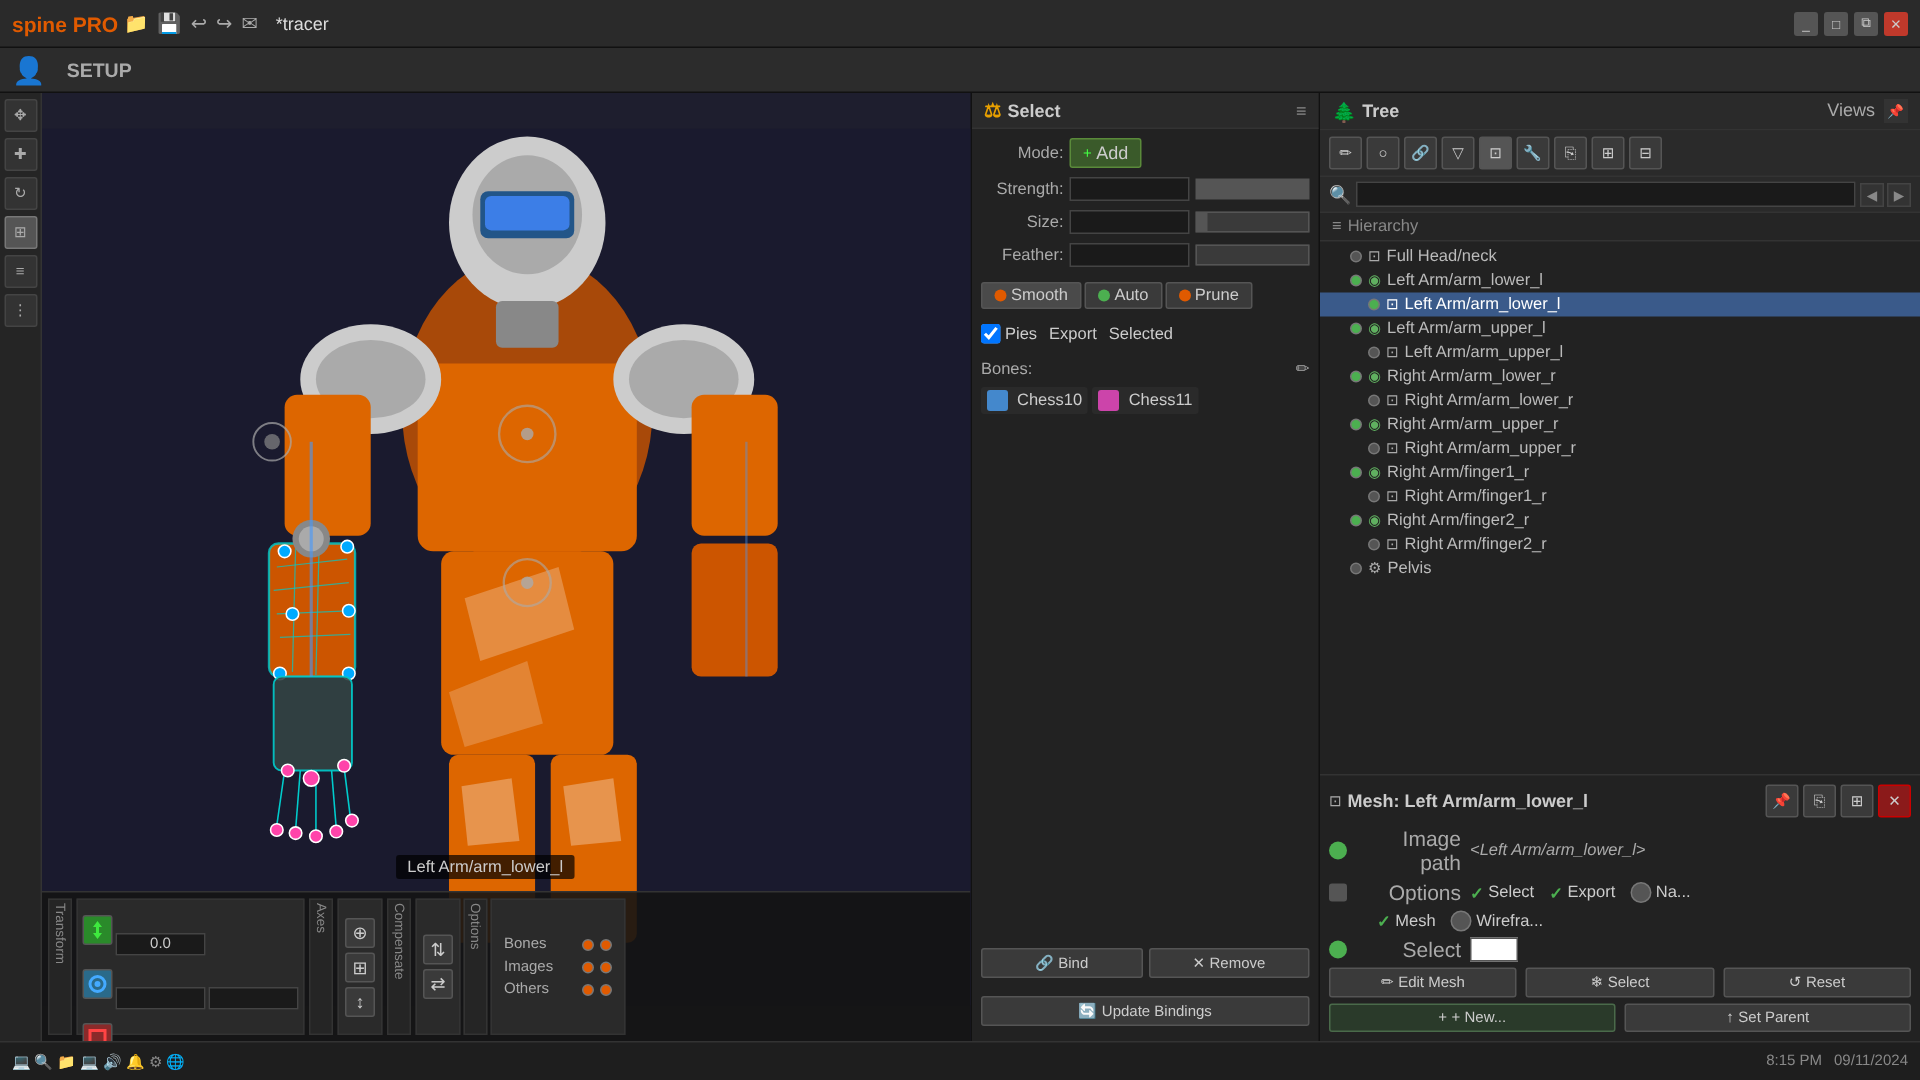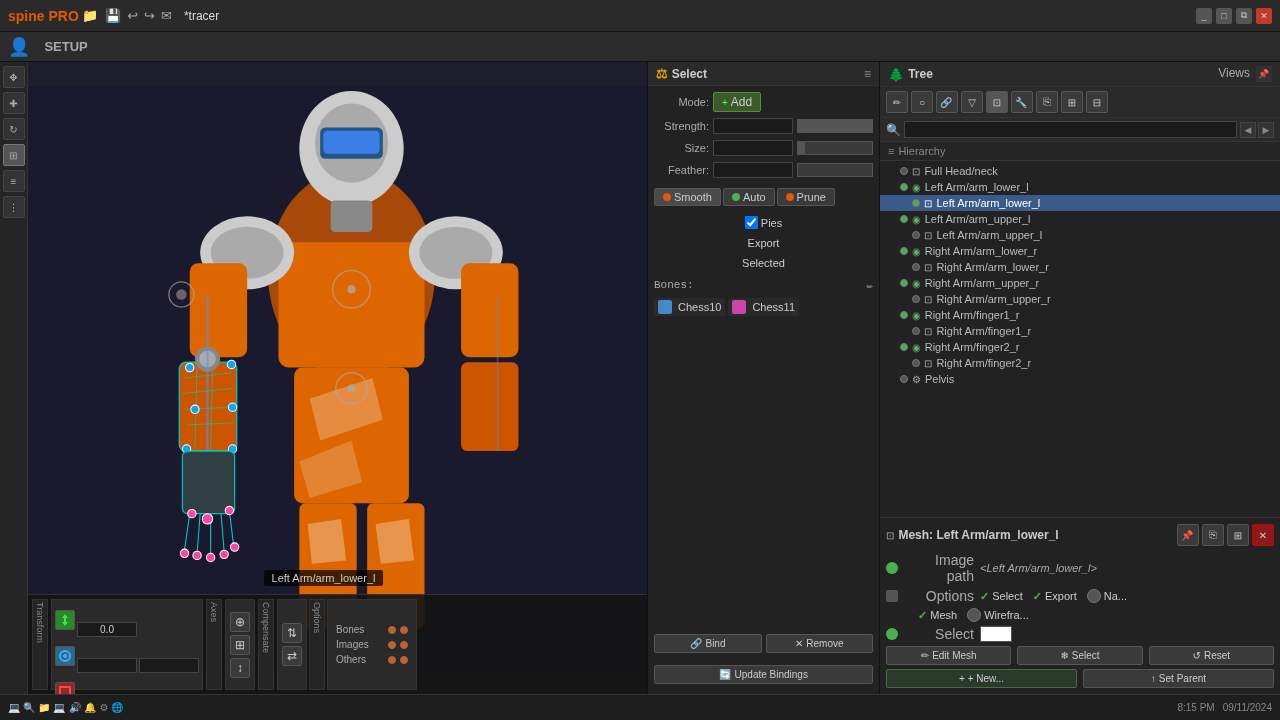--- a/index.html
+++ b/index.html
@@ -59,25 +59,25 @@
     .w-input { background: #1a1a1a; border: 1px solid #444; color: #ccc; font-size: 11px; width: 80px; padding: 1px 4px; }
     .w-bar { flex: 1; height: 14px; background: #3a3a3a; border: 1px solid #555; position: relative; }
     .w-bar-fill { height: 100%; background: #555; }
 
     .w-buttons { display: flex; gap: 2px; margin: 4px 0; }
     .w-btn { background: #3a3a3a; border: 1px solid #555; color: #ccc; padding: 2px 8px; font-size: 11px; cursor: pointer; border-radius: 2px; display: flex; align-items: center; gap: 3px; }
     .w-btn.active { background: #4a4a4a; }
     .w-btn .dot-green { width: 8px; height: 8px; border-radius: 50%; background: #4caf50; }
     .w-btn .dot-orange { width: 8px; height: 8px; border-radius: 50%; background: #e05a00; }
 
-    .w-checkrow { display: flex; align-items: center; gap: 8px; padding: 2px 0; flex-direction: column; }
+    .w-checkrow { display: flex; align-items: center; gap: 8px; padding: 2px 0; }
     .w-check { display: flex; align-items: center; gap: 3px; cursor: pointer; font-size: 11px; color: #ccc; }
     .w-check input { margin: 0; }
 
-    .bones-label { font-size: 11px; color: #aaa; padding: 4px 0 2px; display: flex; align-items: flex-start; justify-content: space-between; font-family: Liberation Mono, monospace; }
+    .bones-label { font-size: 11px; color: #aaa; padding: 4px 0 2px; display: flex; align-items: flex-end; justify-content: space-between; }
     .bones-list { display: flex; gap: 3px; }
     .bone-item { display: flex; align-items: center; gap: 6px; font-size: 11px; color: #ccc; padding: 2px 4px; background: #2a2a2a; border-radius: 2px; }
     .bone-color { width: 14px; height: 14px; border-radius: 2px; }
 
     .w-action-btns { display: flex; gap: 4px; padding: 4px 0; }
     .w-action-btn { flex: 1; background: #3a3a3a; border: 1px solid #555; color: #ccc; padding: 3px 6px; font-size: 10px; cursor: pointer; border-radius: 2px; display: flex; align-items: center; justify-content: center; gap: 3px; }
     .w-action-btn.full { width: 100%; }
 
     
     #tree-panel { flex: 1; background: #222; display: flex; flex-direction: column; }

